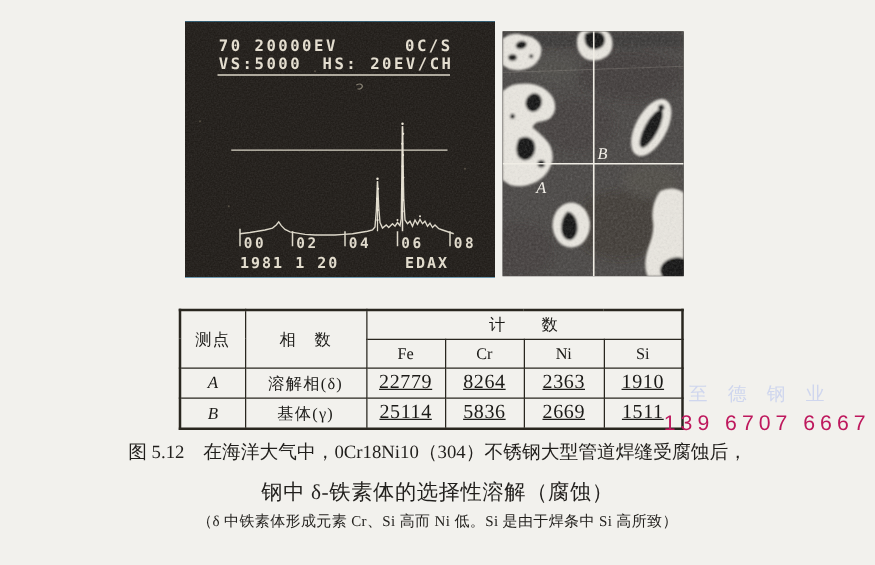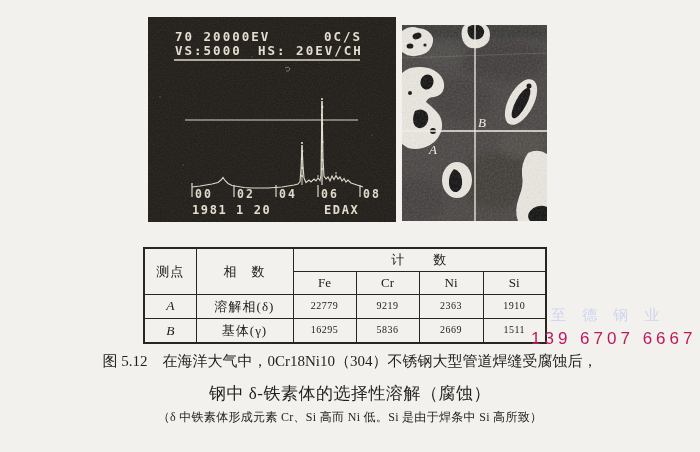--- a/index.html
+++ b/index.html
@@ -25,21 +25,21 @@
     color:#1b1a17;
     margin-top:11px;
   }
   .counts-table td,.counts-table th{
     border:1.4px solid #29261f;
     text-align:center;vertical-align:middle;
     padding:0;font-weight:normal;
     font-size:13px;line-height:1;
   }
   .counts-table{border:2px solid #29261f;}
-  .counts-table .num{font-size:10px;letter-spacing:.5px;}
+  .counts-table .num{font-size:16px;letter-spacing:.5px;text-decoration:underline;}
   .counts-table .pt{font-style:italic;font-size:13.5px;}
   .counts-table .cjk{letter-spacing:1px;}
   
   .caption-line{
     position:absolute;left:0;width:700px;text-align:center;
     color:#211f1c;white-space:nowrap;
   }
   .caption-1{top:352px;font-size:15px;}
   .caption-2{top:382px;font-size:17px;letter-spacing:.5px;}
   .caption-3{top:409px;font-size:12px;letter-spacing:.3px;}
@@ -213,28 +213,28 @@
     <tr style="height:23px">
       <th>Fe</th>
       <th>Cr</th>
       <th>Ni</th>
       <th>Si</th>
     </tr>
     <tr style="height:24px">
       <td class="pt">A</td>
       <td class="cjk">溶解相(δ)</td>
       <td class="num">22779</td>
-      <td class="num">9219</td>
+      <td class="num">8264</td>
       <td class="num">2363</td>
       <td class="num">1910</td>
     </tr>
     <tr style="height:25px">
       <td class="pt">B</td>
       <td class="cjk">基体(γ)</td>
-      <td class="num">16295</td>
+      <td class="num">25114</td>
       <td class="num">5836</td>
       <td class="num">2669</td>
       <td class="num">1511</td>
     </tr>
   </tbody>
 </table>
 
 <div class="caption-line caption-1">图 5.12　在海洋大气中，0Cr18Ni10（304）不锈钢大型管道焊缝受腐蚀后，</div>
 <div class="caption-line caption-2">钢中 δ-铁素体的选择性溶解（腐蚀）</div>
 <div class="caption-line caption-3">（δ 中铁素体形成元素 Cr、Si 高而 Ni 低。Si 是由于焊条中 Si 高所致）</div>

